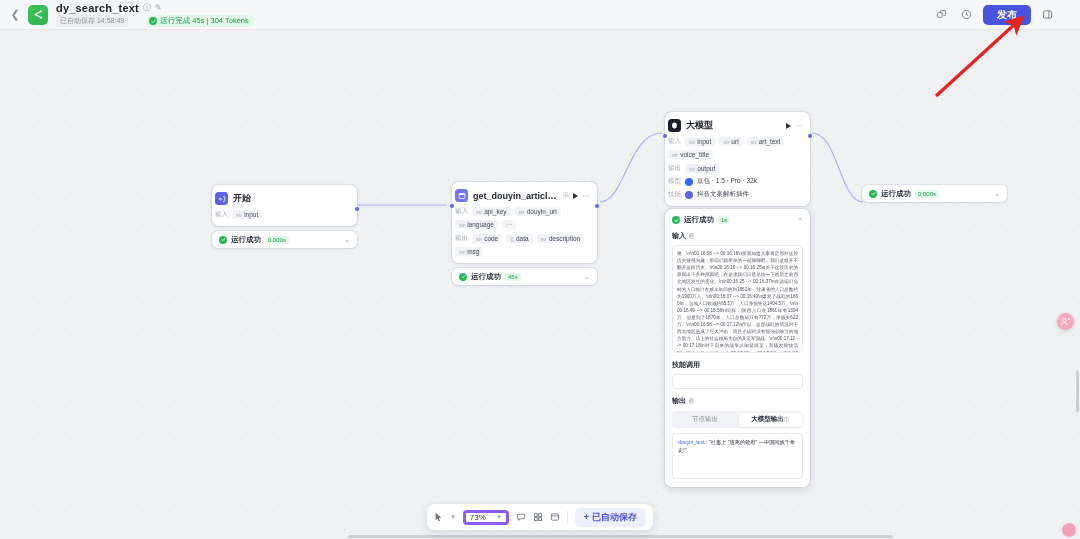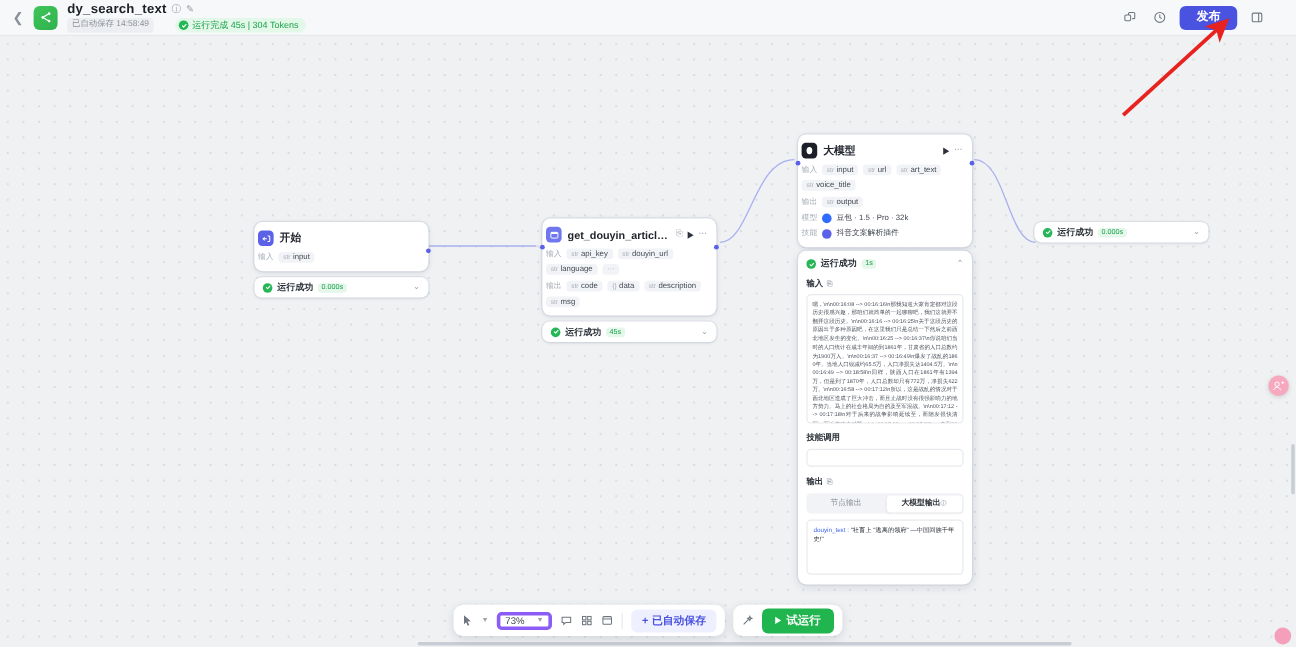--- a/index.html
+++ b/index.html
@@ -534,25 +534,13 @@
           <line x1="2" y1="5.4" x2="12" y2="5.4"></line>
         </svg>
     </span>
     <span class="divider"></span>
     <span class="add-node">
       <span>+</span>
       <span>已自动保存</span>
     </span>
   </div>
 
-  <div class="tb-group">
-    <span class="tb-ic">
-      <svg width="10" height="10" viewBox="0 0 14 14" fill="none" stroke="currentColor" stroke-width="1.2">
-        <line x1="2.4" y1="11.6" x2="8.4" y2="5.6"></line>
-          <path d="M9.6 2.2l.7 1.7 1.7.7-1.7.7-.7 1.7-.7-1.7-1.7-.7 1.7-.7z"></path>
-      </svg>
-    </span>
-    <span class="run-btn">
-      <span class="run-tri"></span>
-      <span>试运行</span>
-    </span>
-  </div>
 </div>
 
 </body></html>

